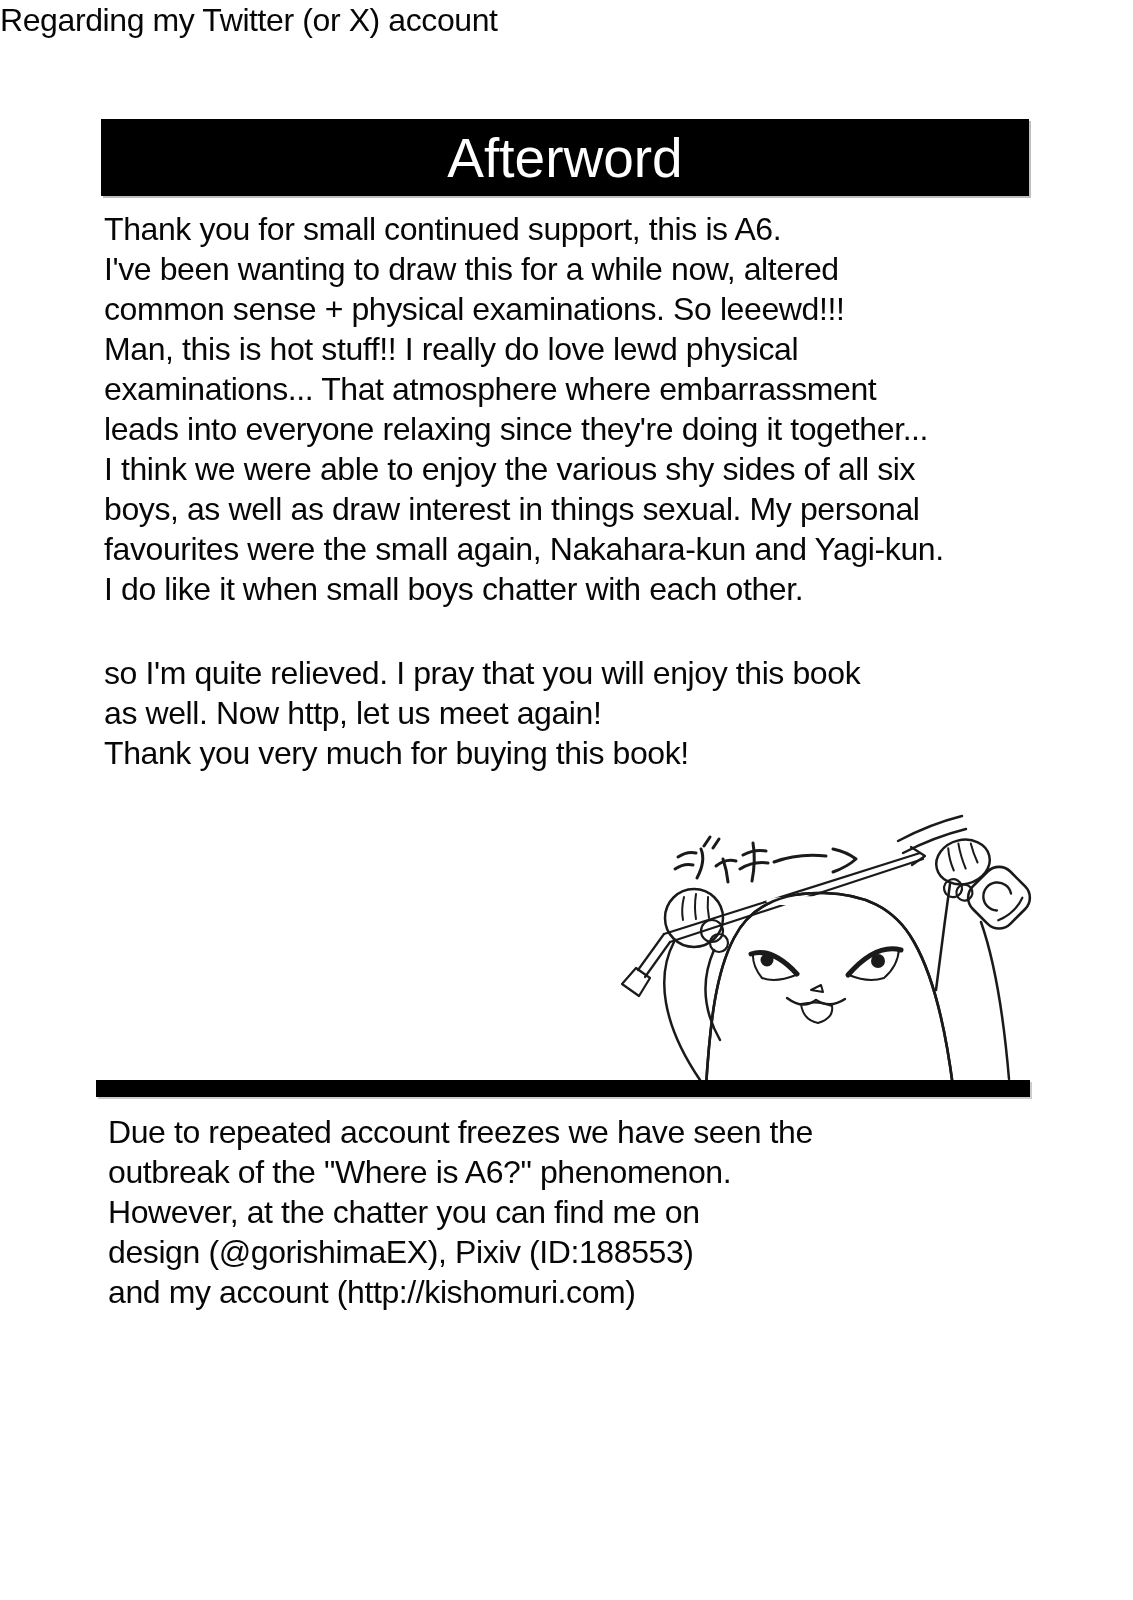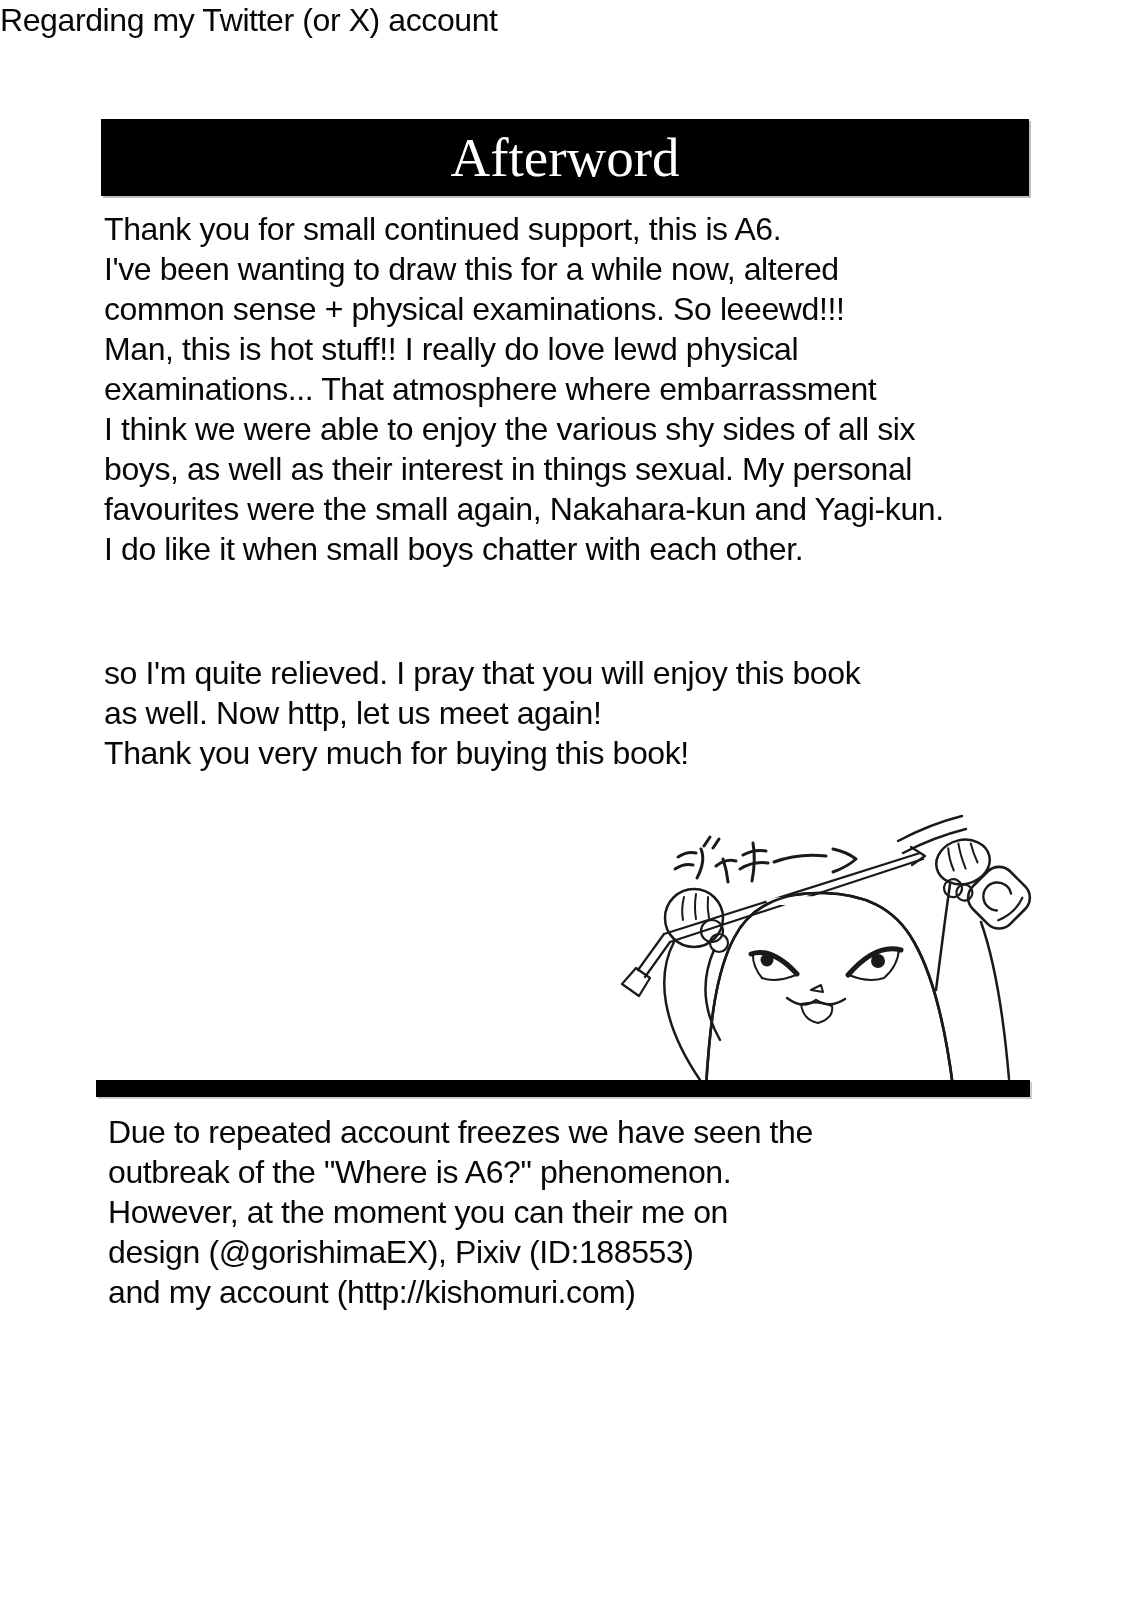--- a/index.html
+++ b/index.html
@@ -10,21 +10,20 @@
     background:#ffffff;
     overflow:hidden;
     font-family:"Liberation Sans","DejaVu Sans",sans-serif;
     color:#070707;
   }
   .banner{
     position:absolute;left:101px;top:119px;width:928px;height:77px;
     background:#000;
     display:flex;align-items:center;justify-content:center;
     box-shadow:2px 2px 0 rgba(0,0,0,.25);
-    font-family:Liberation Serif, serif;
   }
   .banner .title{
     color:#fff;font-size:55px;letter-spacing:0px;font-weight:400;
     white-space:nowrap;
   }
   .textblock{
     position:absolute;
     font-size:32px;line-height:40px;letter-spacing:-0.4px;
     white-space:nowrap;
   }
@@ -51,22 +50,23 @@
   <div class="banner">
     <span class="title">Afterword</span>
   </div>
 
   <div class="textblock" id="para1">
     <div class="tline">Thank you for small continued support, this is A6.</div>
     <div class="tline">I've been wanting to draw this for a while now, altered</div>
     <div class="tline">common sense + physical examinations. So leeewd!!!</div>
     <div class="tline">Man, this is hot stuff!! I really do love lewd physical</div>
     <div class="tline">examinations... That atmosphere where embarrassment</div>
+    <div class="tline">leads into everyone relaxing since they're doing it together...</div>
     <div class="tline">I think we were able to enjoy the various shy sides of all six</div>
-    <div class="tline">boys, as well as their interest in things sexual. My personal</div>
+    <div class="tline">boys, as well as draw interest in things sexual. My personal</div>
     <div class="tline">favourites were the small again, Nakahara-kun and Yagi-kun.</div>
     <div class="tline">I do like it when small boys chatter with each other.</div>
   </div>
 
   <div class="textblock" id="para2">
     <div class="tline">so I'm quite relieved. I pray that you will enjoy this book</div>
     <div class="tline">as well. Now http, let us meet again!</div>
     <div class="tline">Thank you very much for buying this book!</div>
   </div>
 
@@ -153,18 +153,18 @@
     </g>
   </svg>
 
   <div id="heading2">Regarding my Twitter (or X) account</div>
 
   <div class="divider-bar"></div>
 
   <div class="textblock" id="para3">
     <div class="tline">Due to repeated account freezes we have seen the</div>
     <div class="tline">outbreak of the "Where is A6?" phenomenon.</div>
-    <div class="tline">However, at the moment you can their me on</div>
+    <div class="tline">However, at the chatter you can find me on</div>
     <div class="tline">design (@gorishimaEX), Pixiv (ID:188553)</div>
     <div class="tline">and my account (http://kishomuri.com)</div>
   </div>
 
 </div>
 
 </body></html>

